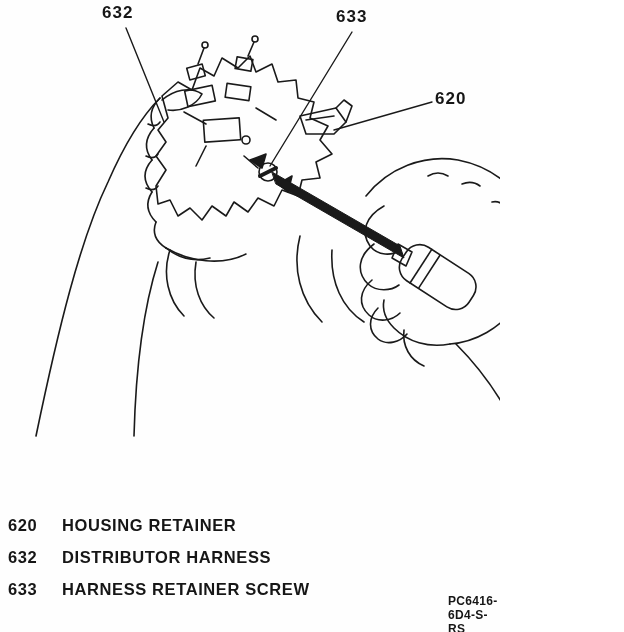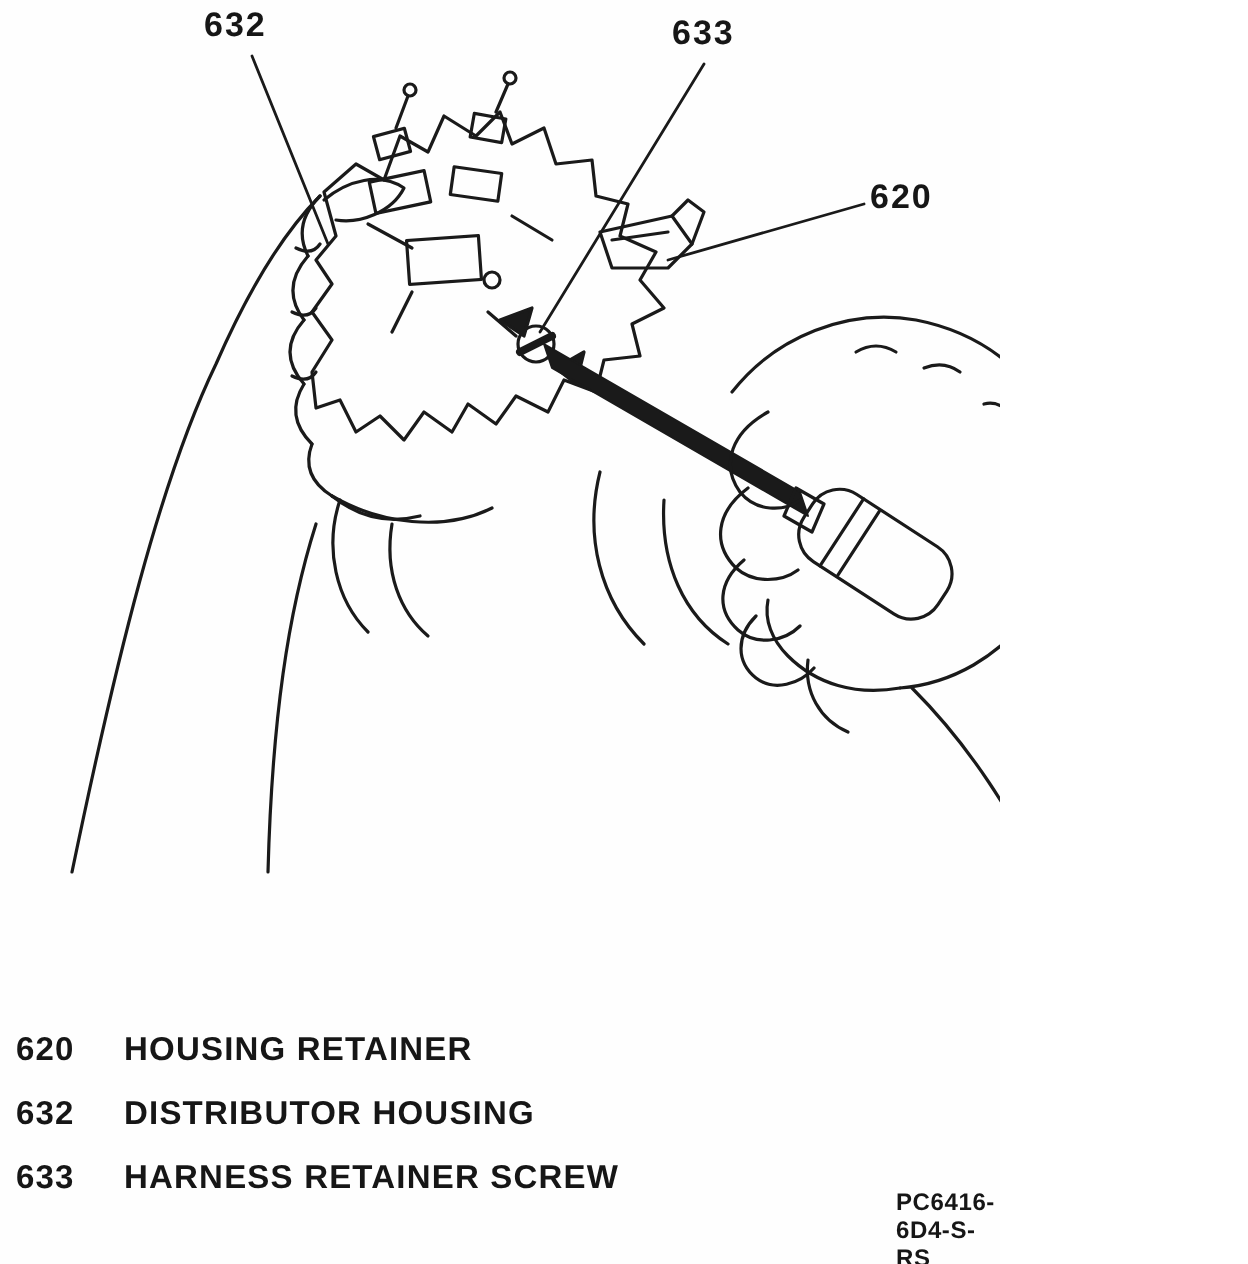--- a/index.html
+++ b/index.html
@@ -163,21 +163,21 @@
   <span class="callout-label" style="left:336px;top:7px;">633</span>
   <span class="callout-label" style="left:435px;top:89px;">620</span>
 
   <div id="legend">
     <div class="legend-row">
       <span class="legend-num">620</span>
       <span class="legend-label">HOUSING RETAINER</span>
     </div>
     <div class="legend-row">
       <span class="legend-num">632</span>
-      <span class="legend-label">DISTRIBUTOR HOUSING</span>
+      <span class="legend-label">DISTRIBUTOR HARNESS</span>
     </div>
     <div class="legend-row">
       <span class="legend-num">633</span>
       <span class="legend-label">HARNESS RETAINER SCREW</span>
     </div>
   </div>
 
   <div id="part-code">PC6416-6D4-S-RS</div>
 
 </div>

